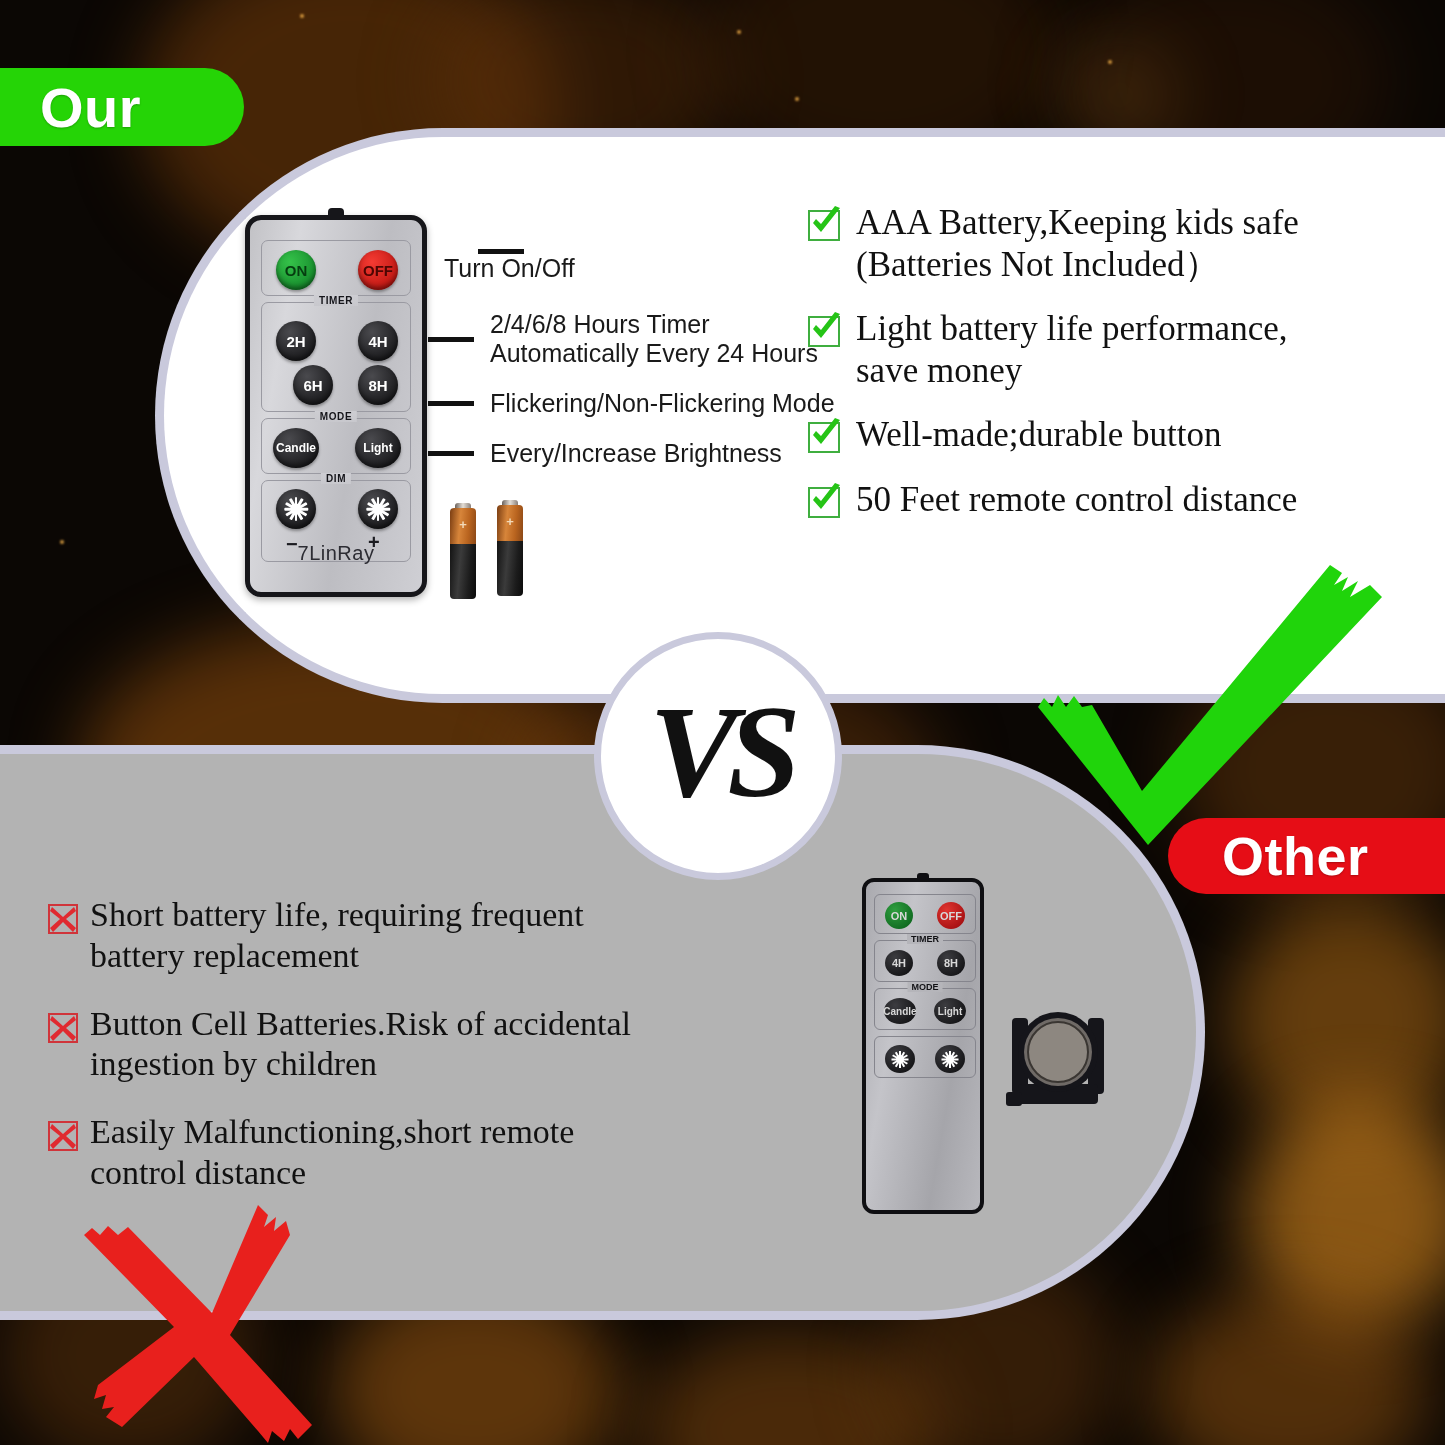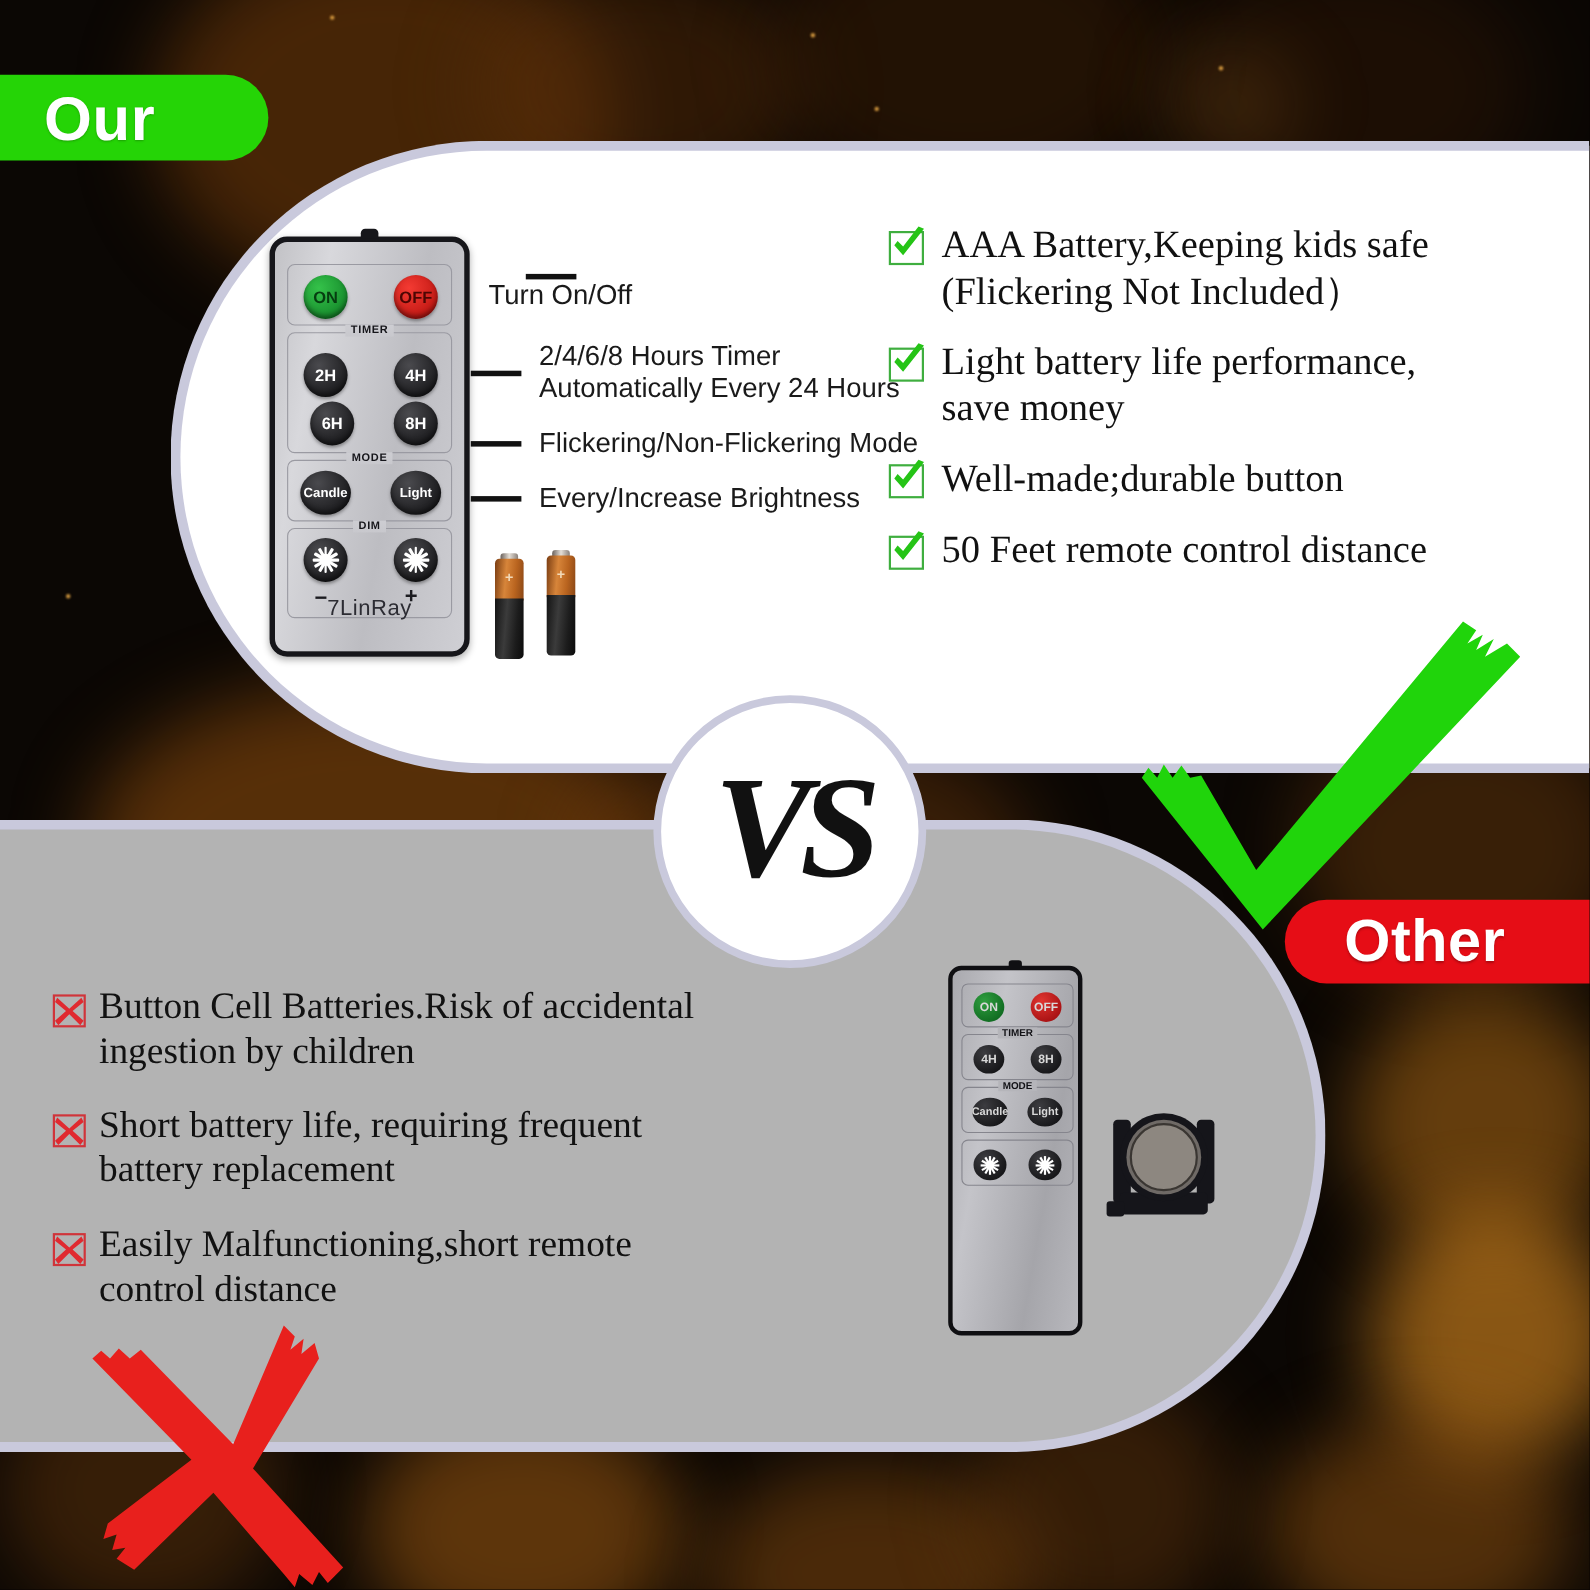--- a/index.html
+++ b/index.html
@@ -98,21 +98,21 @@
   .g-dim{top:260px;height:82px;}
 
   .btn{
     position:absolute;border-radius:50%;display:flex;align-items:center;justify-content:center;
     font-weight:bold;color:#fff;box-shadow:inset 0 -3px 5px rgba(0,0,0,.45),0 2px 3px rgba(0,0,0,.35);
   }
   .btn-on{left:14px;top:9px;width:40px;height:40px;background:radial-gradient(circle at 35% 30%,#35c24a,#0c7a22);font-size:15px;color:#063d10;}
   .btn-off{left:96px;top:9px;width:40px;height:40px;background:radial-gradient(circle at 35% 30%,#f43b33,#b00c08);font-size:15px;color:#4d0603;}
   .btn-dark{width:40px;height:40px;background:radial-gradient(circle at 35% 28%,#4a4a4e,#0b0b0d);font-size:15px;}
   .t1{left:14px;top:18px;} .t2{left:96px;top:18px;}
-  .t3{left:20px;top:62px;} .t4{left:96px;top:62px;}
+  .t3{left:31px;top:62px;} .t4{left:96px;top:62px;}
   .m1{left:11px;top:9px;width:46px;height:40px;border-radius:50%;font-size:12px;}
   .m2{left:93px;top:9px;width:46px;height:40px;border-radius:50%;font-size:12px;}
   .d1{left:14px;top:8px;} .d2{left:96px;top:8px;}
   .sun{position:relative;width:24px;height:24px;}
   .sun::before{content:"";position:absolute;left:50%;top:50%;transform:translate(-50%,-50%);
     width:11px;height:11px;border-radius:50%;background:#fff;}
   .sun.hollow::before{background:#fff;}
   .sun i{position:absolute;left:50%;top:50%;width:2.6px;height:24px;background:#fff;
     transform-origin:50% 50%;margin-left:-1.3px;margin-top:-12px;border-radius:1px;}
   .pm{position:absolute;font-size:20px;font-weight:bold;color:#1b1b20;}
@@ -312,21 +312,21 @@
 
   <div class="bullets pros">
     <div class="bullet">
       <span class="mark">
         <span class="chk-box"></span>
         <svg class="chk-mark" viewBox="0 0 34 34">
             <path d="M4 18 L12 27 L31 3 L26 1 L12 19 L7 14 Z" fill="#25c416"></path>
           </svg>
       </span>
       <span class="body">AAA Battery,Keeping kids safe
-(Flickering Not Included）</span>
+(Batteries Not Included）</span>
     </div>
     <div class="bullet">
       <span class="mark">
         <span class="chk-box"></span>
         <svg class="chk-mark" viewBox="0 0 34 34">
             <path d="M4 18 L12 27 L31 3 L26 1 L12 19 L7 14 Z" fill="#25c416"></path>
           </svg>
       </span>
       <span class="body">Light battery life performance,
 save money</span>
@@ -364,32 +364,32 @@
   <div class="panel-bottom"></div>
 
   <div class="bullets cons">
     <div class="bullet">
       <span class="mark">
         <span class="x-box"></span>
         <svg class="x-mark" viewBox="0 0 30 30">
           <path d="M4 3 L15 13 L26 3 L28 7 L18 15 L28 24 L25 28 L15 18 L5 28 L2 24 L12 15 L2 7 Z" fill="#e02a30"></path>
         </svg>
       </span>
-      <span class="body">Button Cell Batteries.Risk of accidental
-ingestion by children</span>
+      <span class="body">Short battery life, requiring frequent
+battery replacement</span>
     </div>
     <div class="bullet">
       <span class="mark">
         <span class="x-box"></span>
         <svg class="x-mark" viewBox="0 0 30 30">
           <path d="M4 3 L15 13 L26 3 L28 7 L18 15 L28 24 L25 28 L15 18 L5 28 L2 24 L12 15 L2 7 Z" fill="#e02a30"></path>
         </svg>
       </span>
-      <span class="body">Short battery life, requiring frequent
-battery replacement</span>
+      <span class="body">Button Cell Batteries.Risk of accidental
+ingestion by children</span>
     </div>
     <div class="bullet">
       <span class="mark">
         <span class="x-box"></span>
         <svg class="x-mark" viewBox="0 0 30 30">
           <path d="M4 3 L15 13 L26 3 L28 7 L18 15 L28 24 L25 28 L15 18 L5 28 L2 24 L12 15 L2 7 Z" fill="#e02a30"></path>
         </svg>
       </span>
       <span class="body">Easily Malfunctioning,short remote
 control distance</span>

